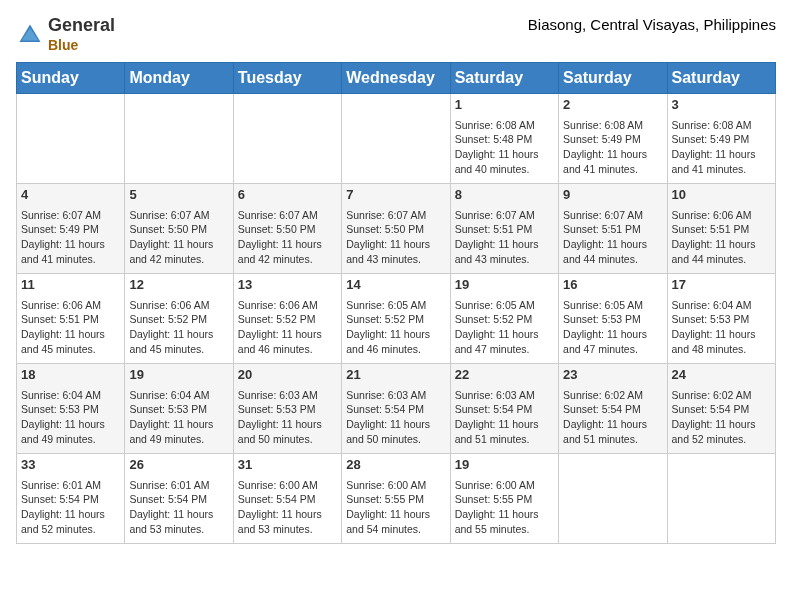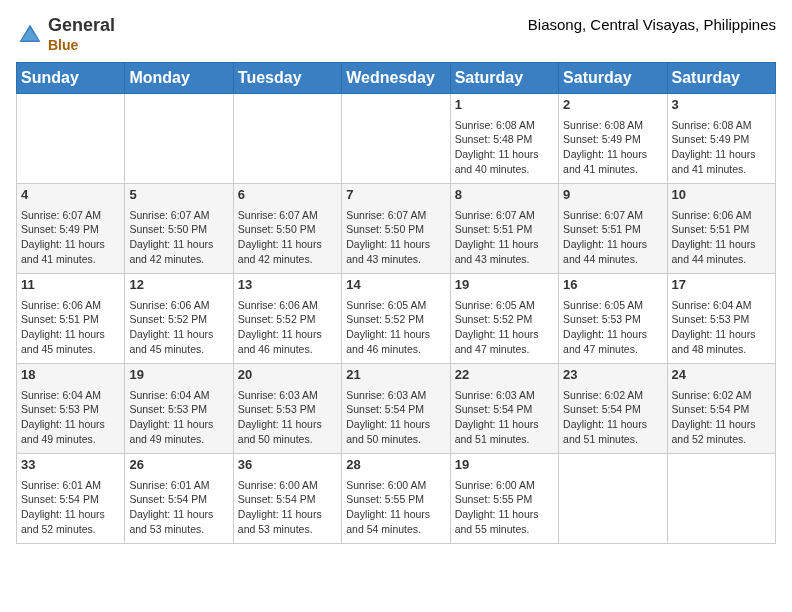--- a/index.html
+++ b/index.html
@@ -238,21 +238,21 @@
       <tr class="row-odd">
         <td>
           <div class="day-number">33</div>
           <div class="day-info">Sunrise: 6:01 AM<br>Sunset: 5:54 PM<br>Daylight: 11 hours and 52 minutes.</div>
         </td>
         <td>
           <div class="day-number">26</div>
           <div class="day-info">Sunrise: 6:01 AM<br>Sunset: 5:54 PM<br>Daylight: 11 hours and 53 minutes.</div>
         </td>
         <td>
-          <div class="day-number">36</div>
+          <div class="day-number">31</div>
           <div class="day-info">Sunrise: 6:00 AM<br>Sunset: 5:54 PM<br>Daylight: 11 hours and 53 minutes.</div>
         </td>
         <td>
           <div class="day-number">28</div>
           <div class="day-info">Sunrise: 6:00 AM<br>Sunset: 5:55 PM<br>Daylight: 11 hours and 54 minutes.</div>
         </td>
         <td>
           <div class="day-number">19</div>
           <div class="day-info">Sunrise: 6:00 AM<br>Sunset: 5:55 PM<br>Daylight: 11 hours and 55 minutes.</div>
         </td>

